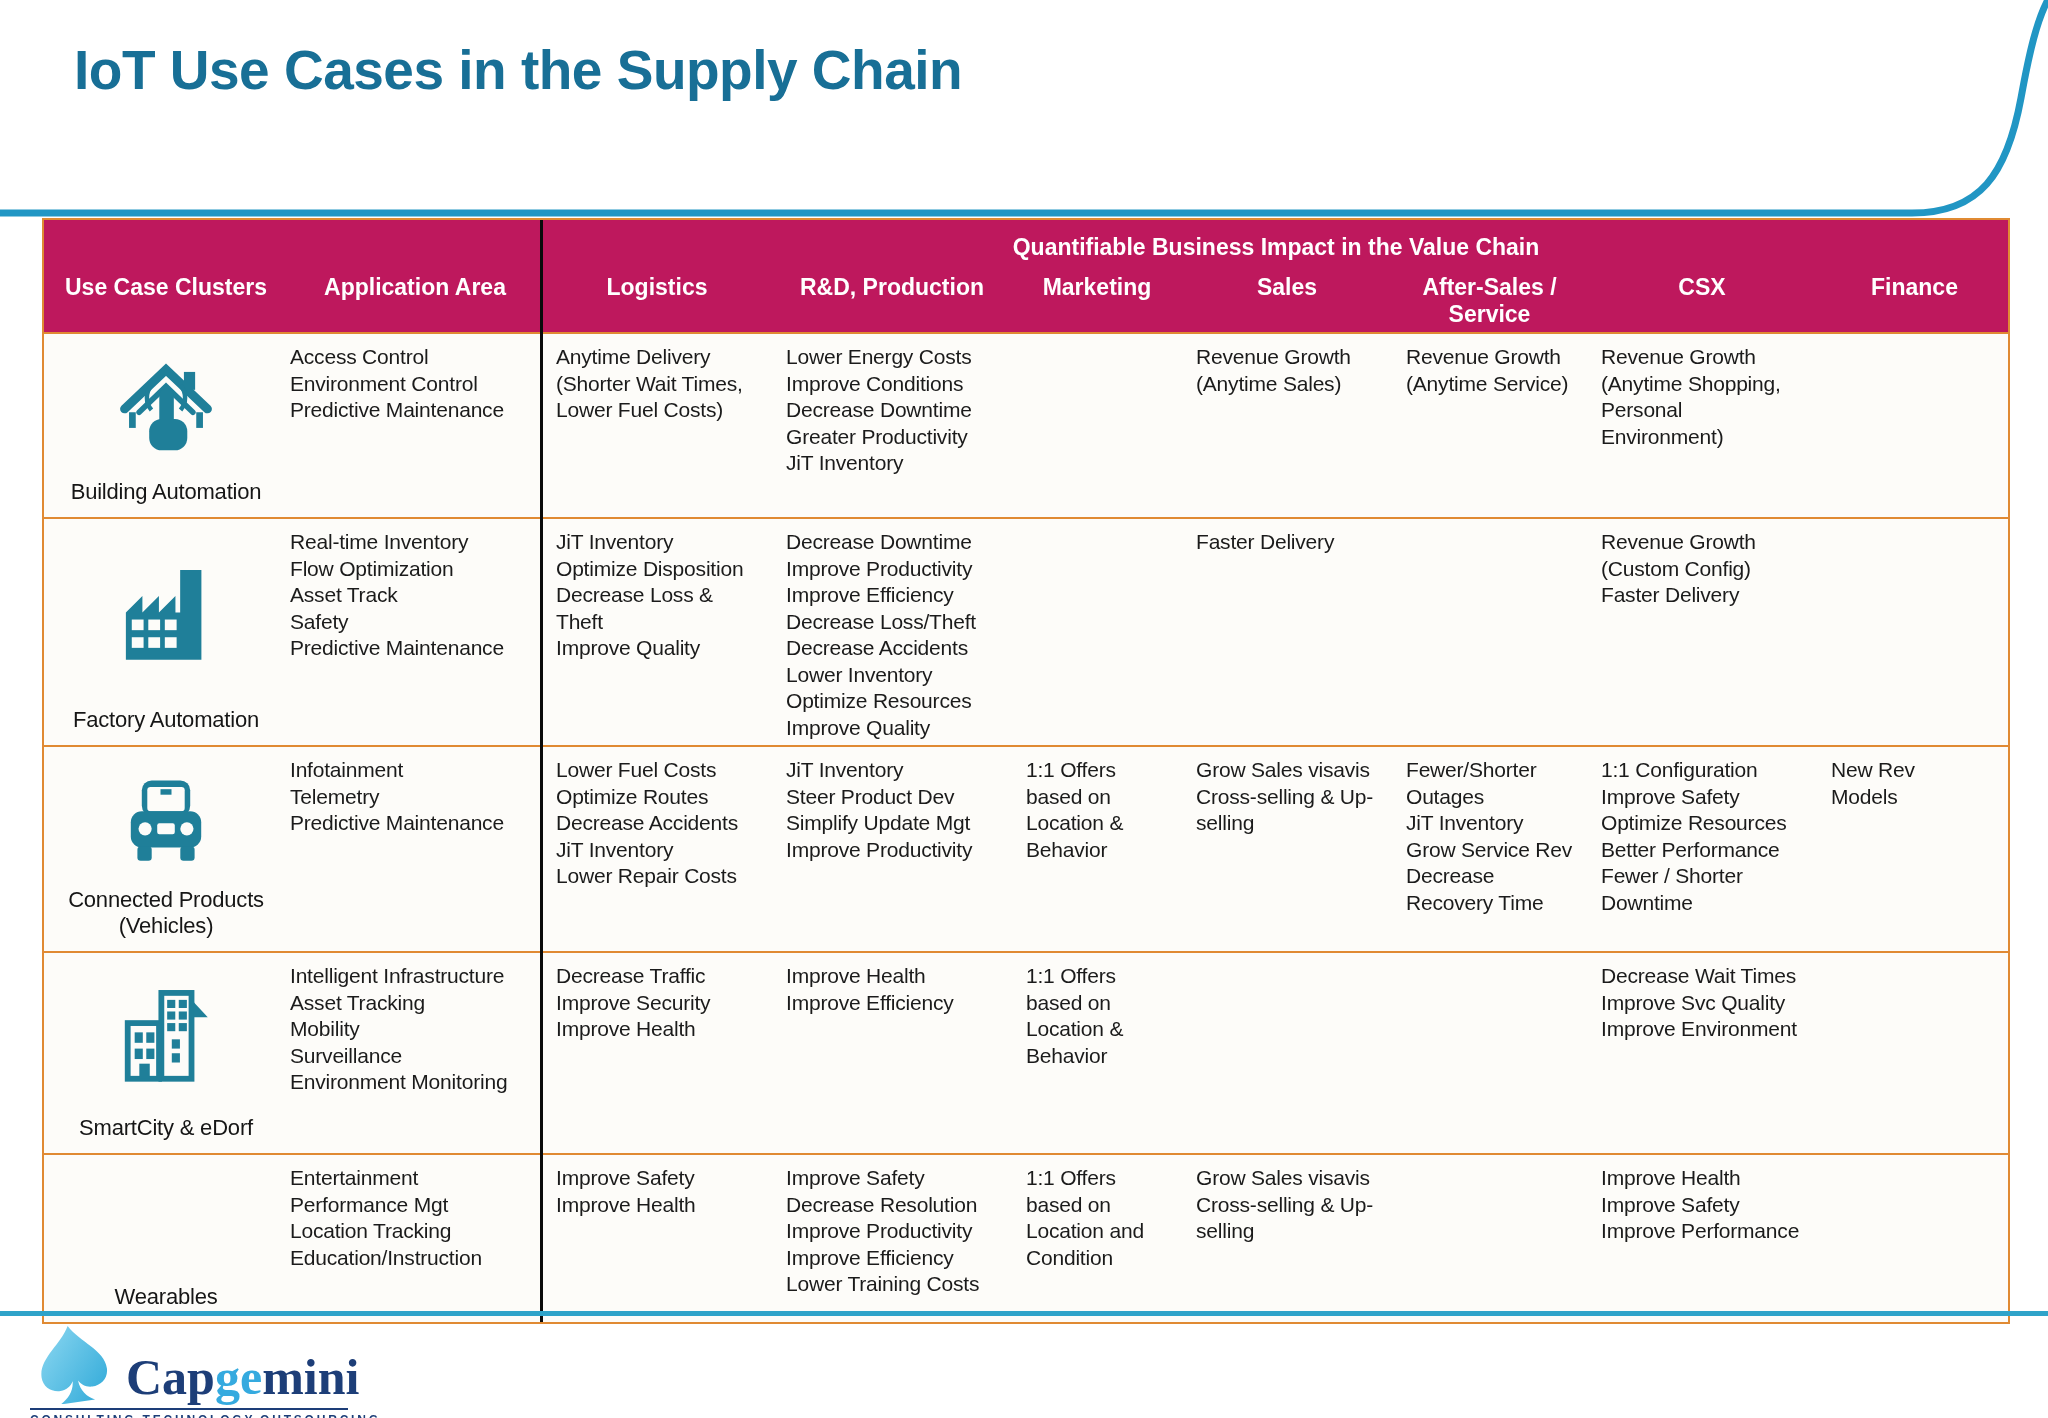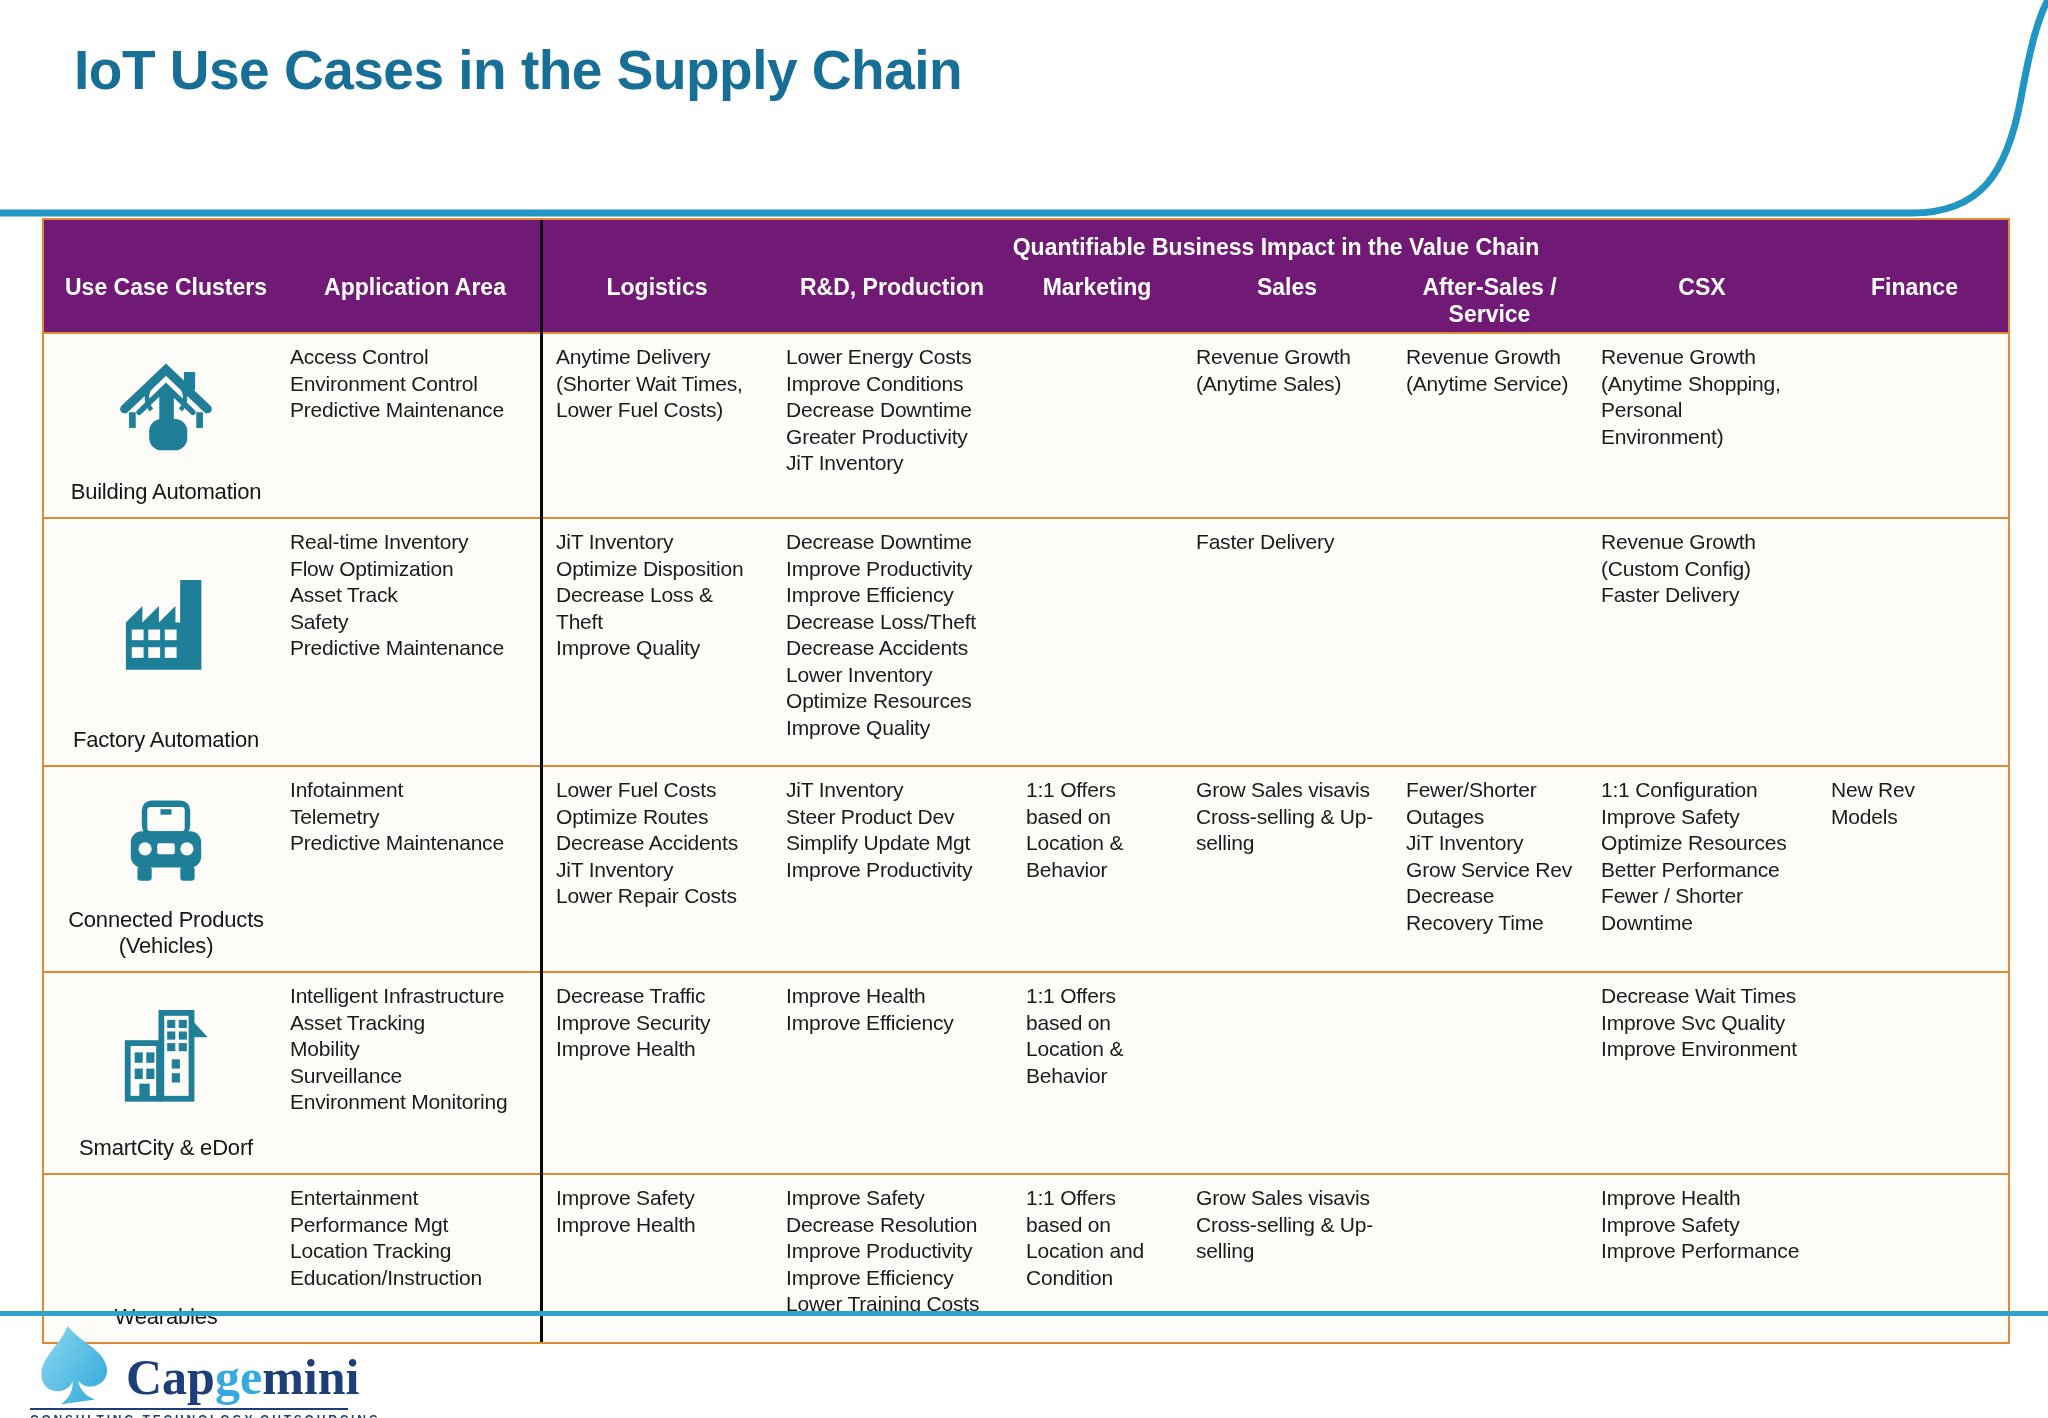--- a/index.html
+++ b/index.html
@@ -12,29 +12,29 @@
          color:#186f96;letter-spacing:-0.5px;}
 
   
   .swoosh{position:absolute;left:0;top:0;pointer-events:none;}
 
   
   .tbl{position:absolute;left:42px;top:218px;width:1968px;border:2px solid #e08a33;
        box-sizing:border-box;background:#fdfcf9;}
   .grid-cols{display:grid;grid-template-columns:244px 254px 230px 240px 170px 210px 195px 230px 195px;}
 
-  .thead{position:relative;height:112px;background:#701a75;color:#ffffff;font-weight:bold;}
+  .thead{position:relative;height:112px;background:#be185d;color:#ffffff;font-weight:bold;}
   .impact-span{position:absolute;left:498px;top:14px;width:1468px;text-align:center;
                font-size:23px;}
   .col-labels{position:absolute;left:0;top:54px;width:100%;}
   .col-label{text-align:center;font-size:23px;line-height:27px;white-space:pre-line;}
 
   .row{position:relative;border-top:2px solid #e08a33;}
   .cell{font-size:21px;line-height:26.5px;letter-spacing:-0.2px;white-space:pre-line;
-        padding:10px 10px 24px 14px;box-sizing:border-box;}
+        padding:10px 10px 4px 14px;box-sizing:border-box;}
   .cell.clusters{padding-left:2px;}
   .area-cell{display:flex;flex-direction:column;align-items:center;justify-content:flex-end;
              padding:6px 4px 12px 4px;box-sizing:border-box;}
   .icon-box{flex:1;display:flex;align-items:center;justify-content:center;}
   .area-label{font-size:22px;line-height:26px;text-align:center;white-space:pre-line;color:#161616;}
 
   .black-divider{position:absolute;left:496px;top:0;width:3px;height:100%;background:#0a0a0a;}
 
   .r1{min-height:183px;} .r2{min-height:218px;} .r3{min-height:204px;}
   .r4{min-height:200px;} .r5{min-height:167px;}

